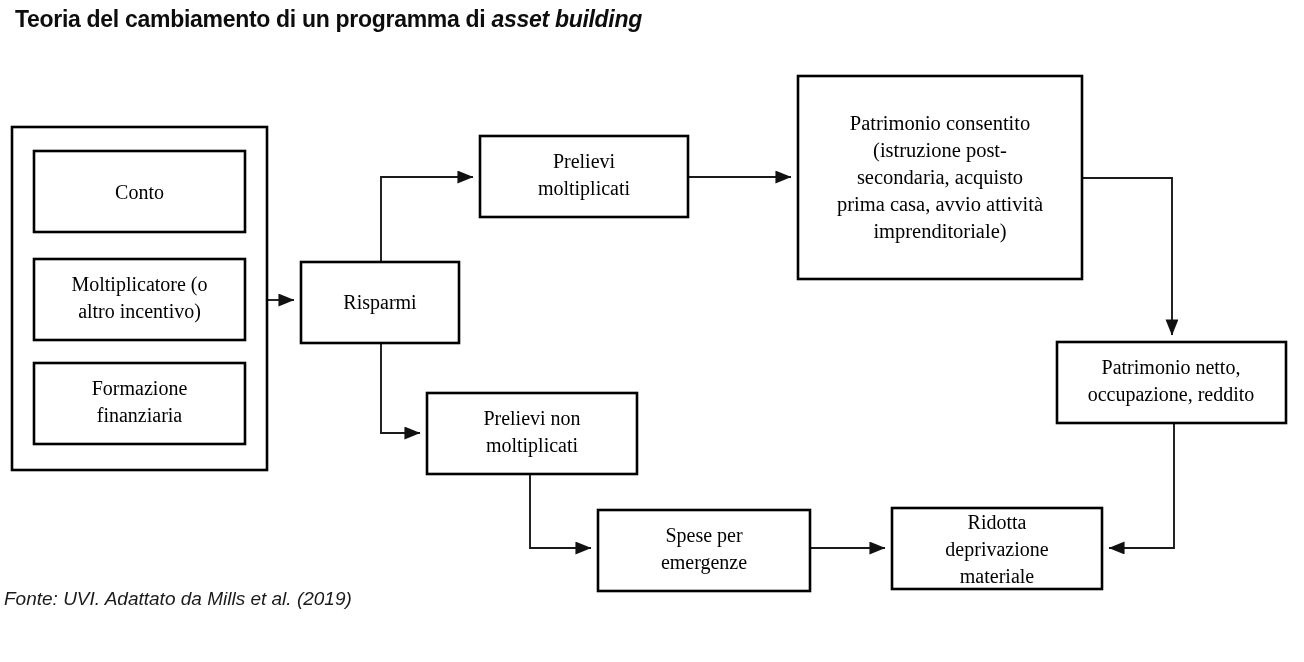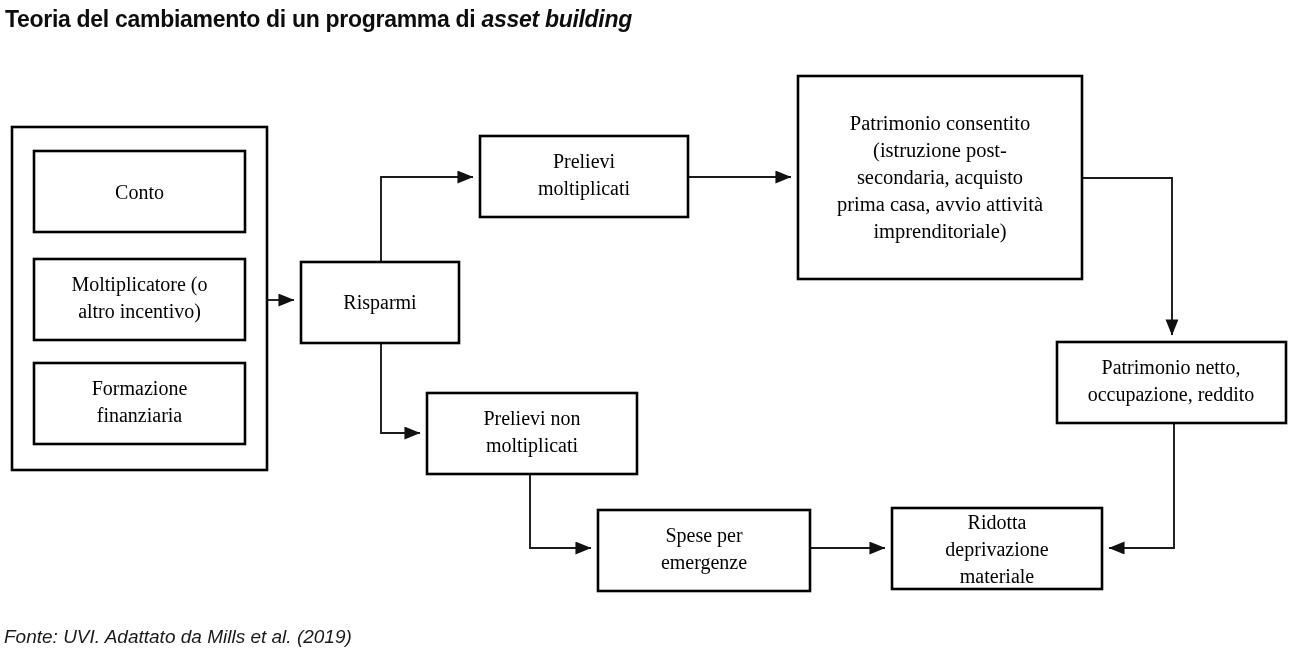--- a/index.html
+++ b/index.html
@@ -10,38 +10,38 @@
   body {
     width: 1304px;
     height: 662px;
     position: relative;
     overflow: hidden;
     font-family: "Liberation Sans", sans-serif;
     color: #000000;
   }
   #figure-title {
     position: absolute;
-    left: 5px;
+    left: 15px;
     top: 4px;
     width: 1260px;
     font-family: "Liberation Sans", sans-serif;
     font-weight: bold;
     font-size: 23px;
     letter-spacing: -0.3px;
     line-height: 30px;
     white-space: nowrap;
     color: #0d0d0d;
   }
   #figure-title .em {
     font-style: italic;
   }
   #figure-source {
     position: absolute;
     left: 4px;
-    top: 624px;
+    top: 586px;
     font-family: "Liberation Sans", sans-serif;
     font-style: italic;
     font-size: 19px;
     line-height: 26px;
     color: #1a1a1a;
   }
   #diagram-canvas {
     position: absolute;
     left: 0;
     top: 52px;

